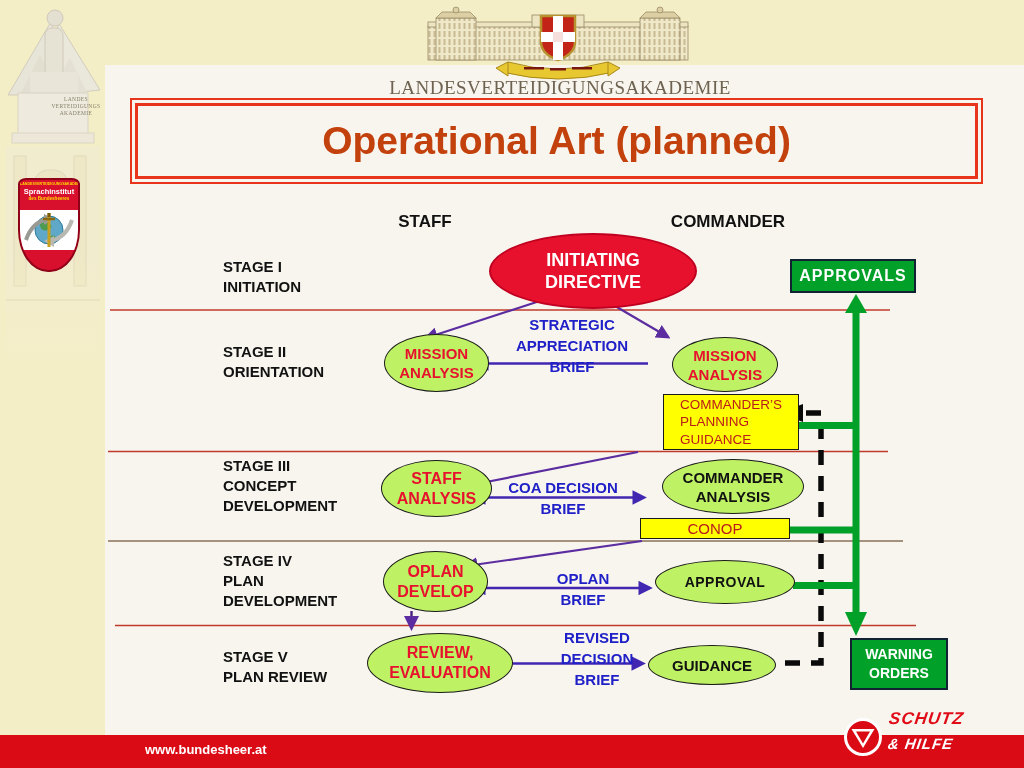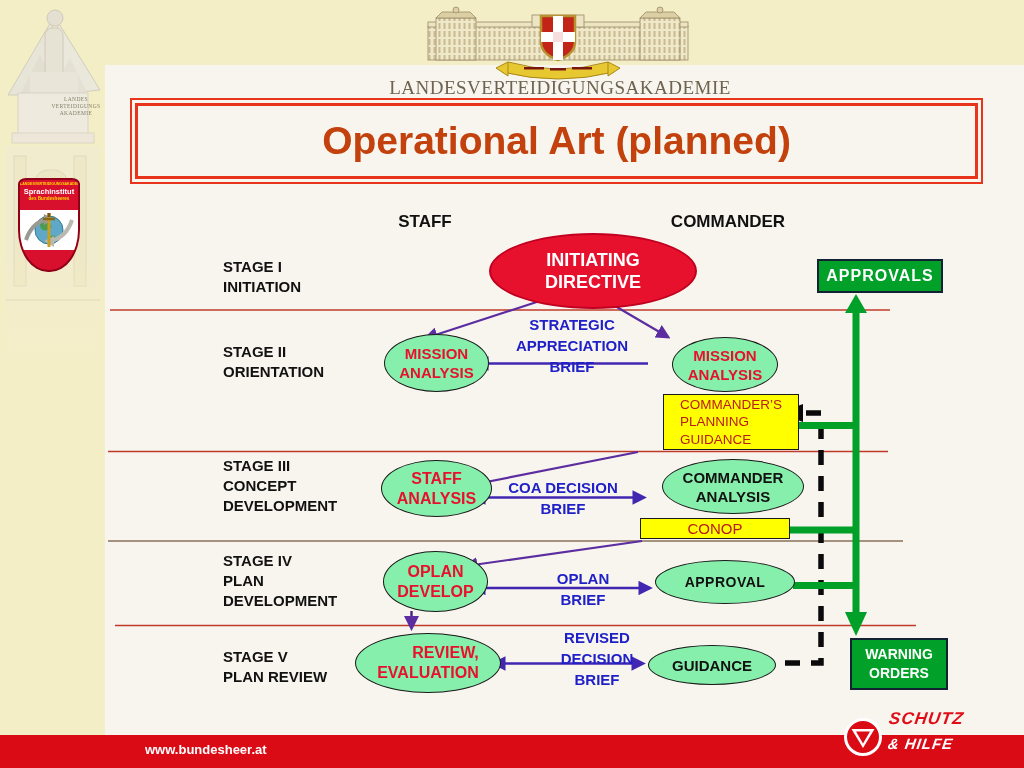--- a/index.html
+++ b/index.html
@@ -35,42 +35,42 @@
   .badge-name{font-size:7.5px;color:#FFFFFF;font-weight:bold;line-height:9px;}
   .badge-sub{font-size:4.6px;color:#FFD800;font-weight:bold;line-height:6px;}
   #badge-band{position:absolute;left:0;top:30px;width:58px;height:40px;background:#FFFFFF;}
 
   
   .col-header{font-size:17px;font-weight:bold;color:#111;}
   .stage-label{left:200px;width:155px;font-size:15px;line-height:20px;font-weight:bold;color:#111;}
   .brief{font-weight:bold;color:#2020C8;font-size:15px;line-height:21px;}
 
   
-  .ell{border:1.6px solid #1A1A1A;border-radius:50%;background:#86efac;
+  .ell{border:1.6px solid #1A1A1A;border-radius:50%;background:#bef264;
        display:flex;align-items:center;justify-content:center;box-sizing:border-box;
        font-weight:bold;text-align:center;}
   .redtext{color:#E8112D;}
   .blacktext{color:#111;}
   .greenbox{background:#00A029;border:2px solid #123;box-sizing:border-box;color:#fff;
        font-weight:bold;text-align:center;display:flex;align-items:center;justify-content:center;}
   .yellowbox{background:#FFFF00;border:1.6px solid #1A1A1A;box-sizing:border-box;color:#b91c1c;
        font-weight:normal;text-align:left;display:flex;align-items:center;justify-content:center;}
 
   #node-initiating-directive{left:466px;top:233px;width:208px;height:76px;background:#E8112D;
       border:2px solid #C00020;color:#fff;font-size:18px;line-height:22px;}
   #node-mission-analysis-staff{left:361px;top:334px;width:105px;height:58px;font-size:15px;line-height:19px;}
   #node-mission-analysis-commander{left:649px;top:337px;width:106px;height:55px;font-size:15px;line-height:19px;}
-  #node-approvals{left:790px;top:259px;width:126px;height:34px;font-size:16px;letter-spacing:1px;margin-left:27px;}
+  #node-approvals{left:790px;top:259px;width:126px;height:34px;font-size:16px;letter-spacing:1px;}
   #node-cpg{left:640px;top:394px;width:136px;height:56px;font-size:13.5px;line-height:17.5px;}
   #node-staff-analysis{left:358px;top:460px;width:111px;height:57px;font-size:16px;line-height:20px;}
   #node-commander-analysis{left:639px;top:459px;width:142px;height:55px;font-size:15px;line-height:19px;}
   #node-conop{left:640px;top:518px;width:150px;height:21px;font-size:15px;}
   #node-oplan-develop{left:360px;top:551px;width:105px;height:61px;font-size:16px;line-height:20px;}
   #node-approval{left:655px;top:560px;width:140px;height:44px;font-size:14px;letter-spacing:.5px;}
-  #node-review-evaluation{left:332px;top:633px;width:146px;height:60px;font-size:16px;line-height:20px;text-align:right;}
+  #node-review-evaluation{left:344px;top:633px;width:146px;height:60px;font-size:16px;line-height:20px;}
   #node-guidance{left:648px;top:645px;width:128px;height:40px;font-size:15px;}
   #node-warning-orders{left:827px;top:638px;width:98px;height:52px;font-size:14px;line-height:19px;}
 
   #brief-sab{left:482px;top:314px;width:134px;}
   #brief-coa{left:471px;top:477px;width:138px;}
   #brief-oplan{left:505px;top:568px;width:110px;}
   #brief-revised{left:515px;top:627px;width:118px;}
 
   #hdr-staff{left:380px;top:212px;width:90px;}
   #hdr-commander{left:658px;top:212px;width:140px;}

